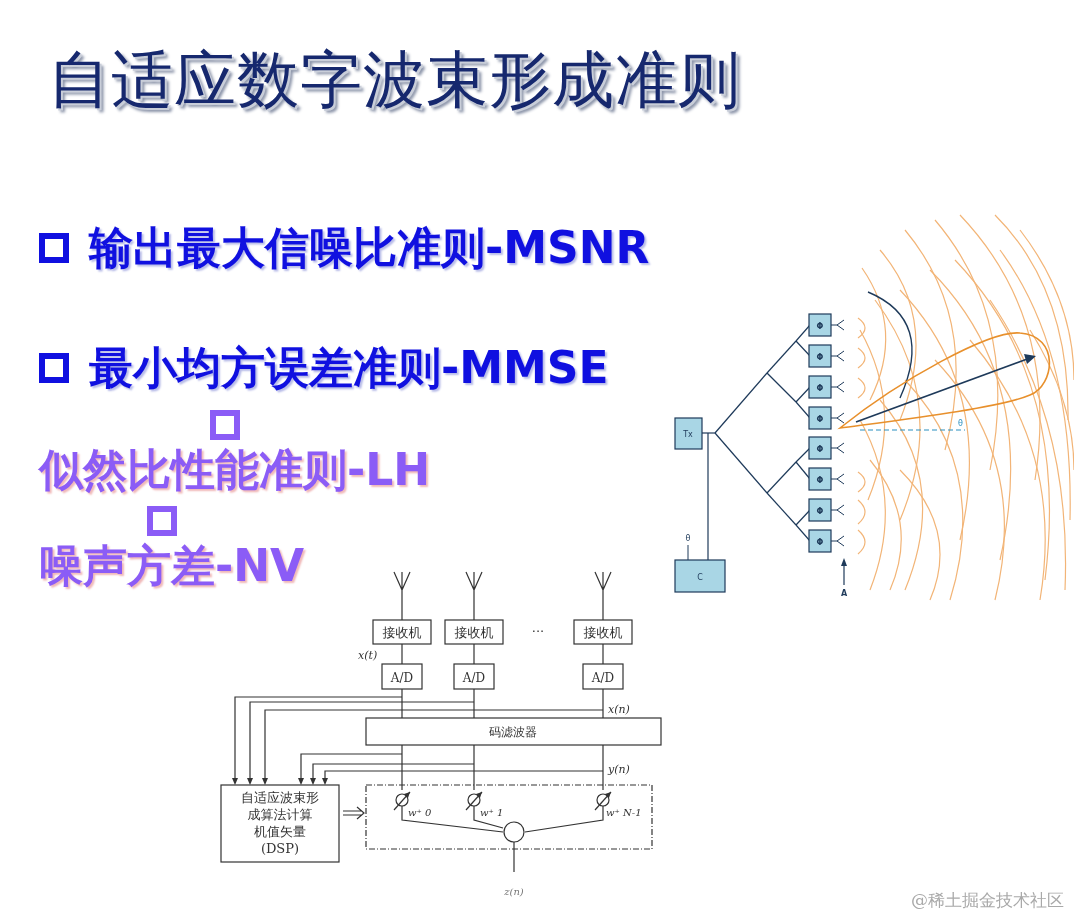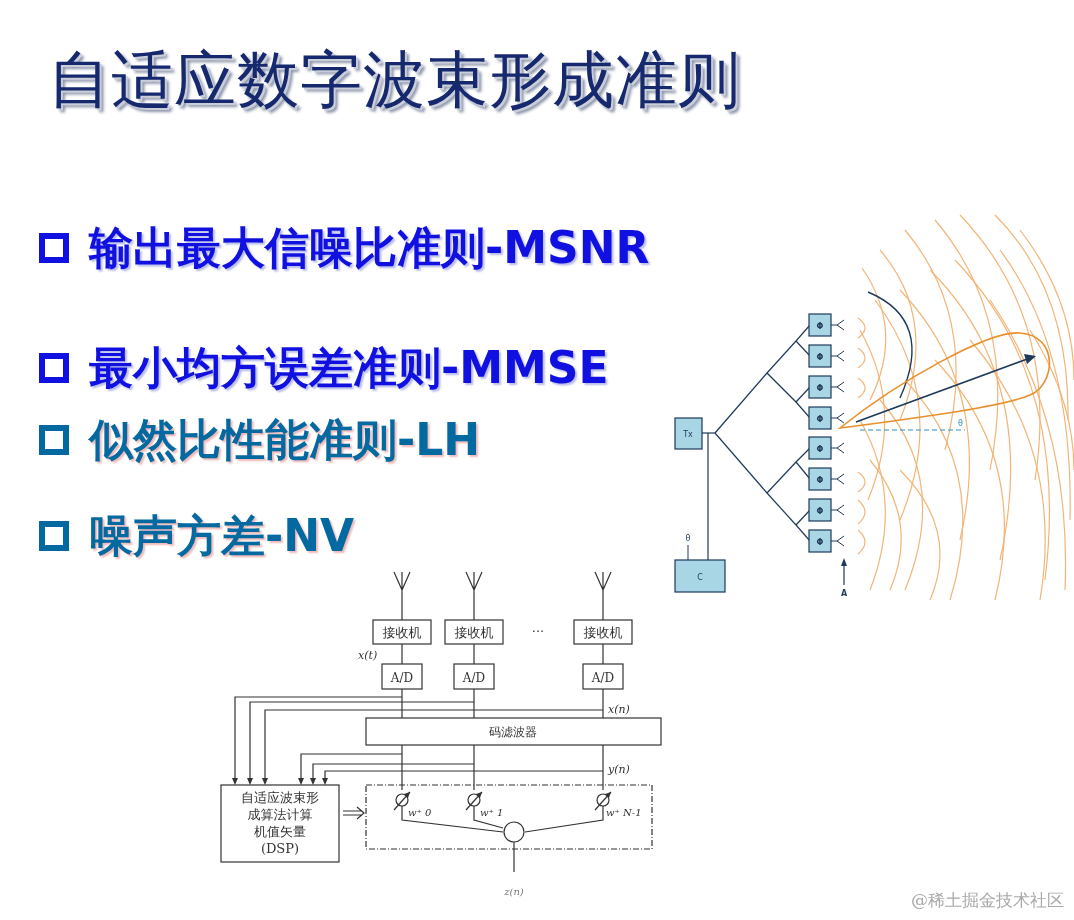--- a/index.html
+++ b/index.html
@@ -18,21 +18,21 @@
   .bullet {
     position: absolute; left: 0; white-space: nowrap;
     font-size: 44px; font-weight: bold; line-height: 60px;
     display: flex; align-items: center; padding-left: 23px;
   }
   .bullet .box {
     width: 30px; height: 30px; border: 6px solid currentColor; box-sizing: border-box;
     margin-right: 20px; flex: none; background: #fff;
   }
   .bullet.blue { color: #1010e0; text-shadow: 2px 2px 2px #b8bce8; }
-  .bullet.red { color: #0369a1; text-shadow: 2px 2px 2px #f0b8b8; }
+  .bullet.red { color: #8b5cf6; text-shadow: 2px 2px 2px #f0b8b8; flex-direction: column; }
   .diagram { position: absolute; left: 0; top: 0; }
   .watermark {
     position: absolute; right: 10px; bottom: 8px;
     color: #a9a9a9; font-size: 17px; font-family: "DejaVu Serif", serif; margin-left: 12px;
   }
   svg text { font-family: "DejaVu Sans", sans-serif; }
   .serif { font-family: "DejaVu Serif", serif; }
 </style>
 </head>
 <body>

